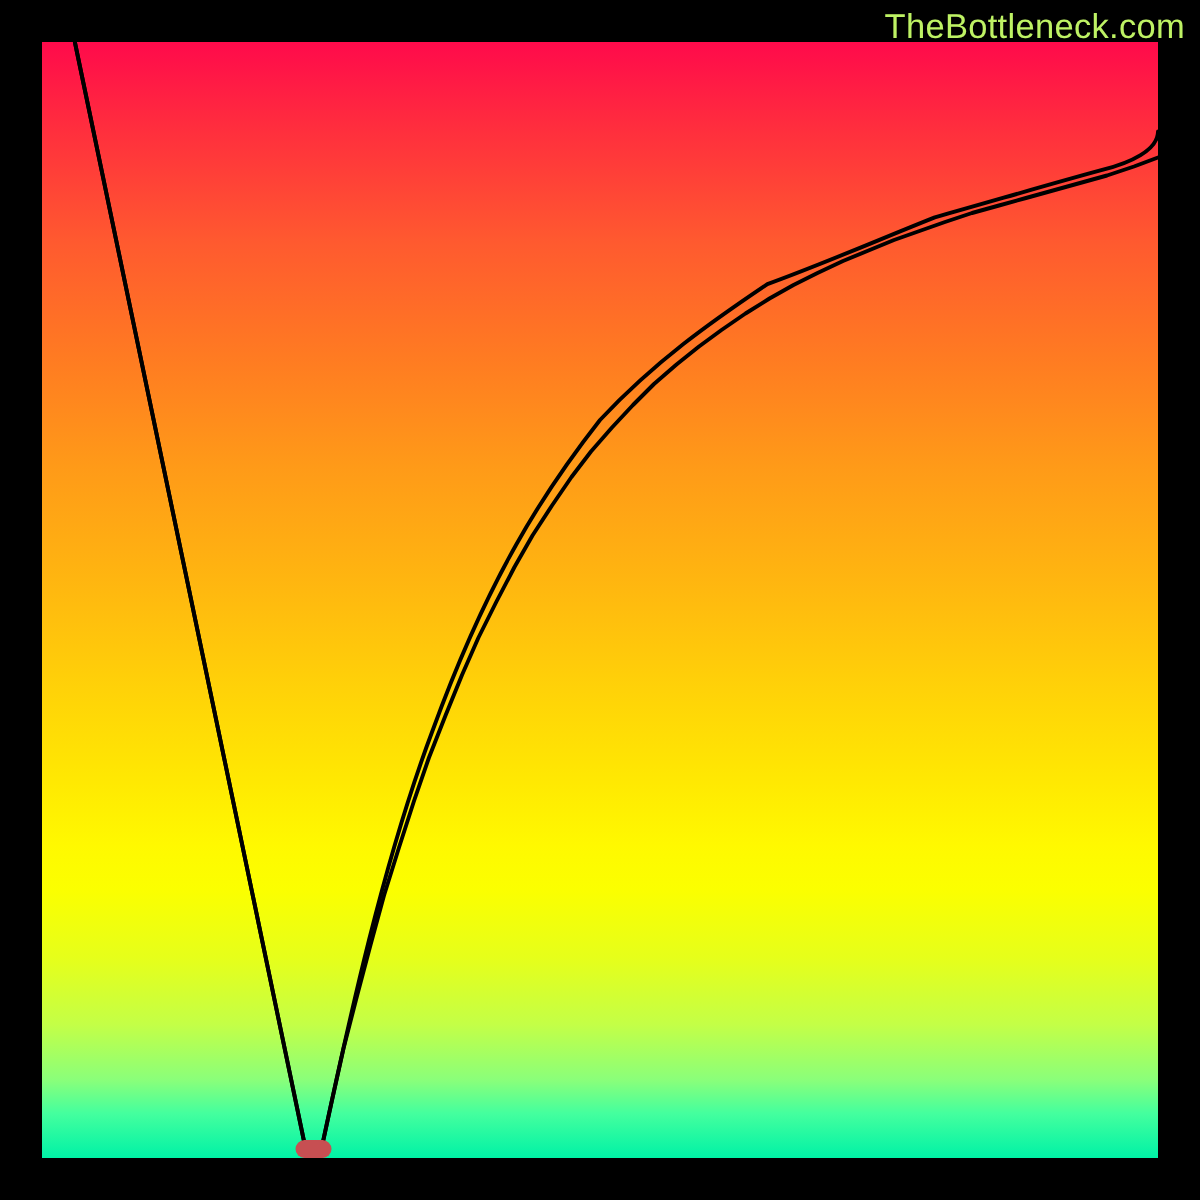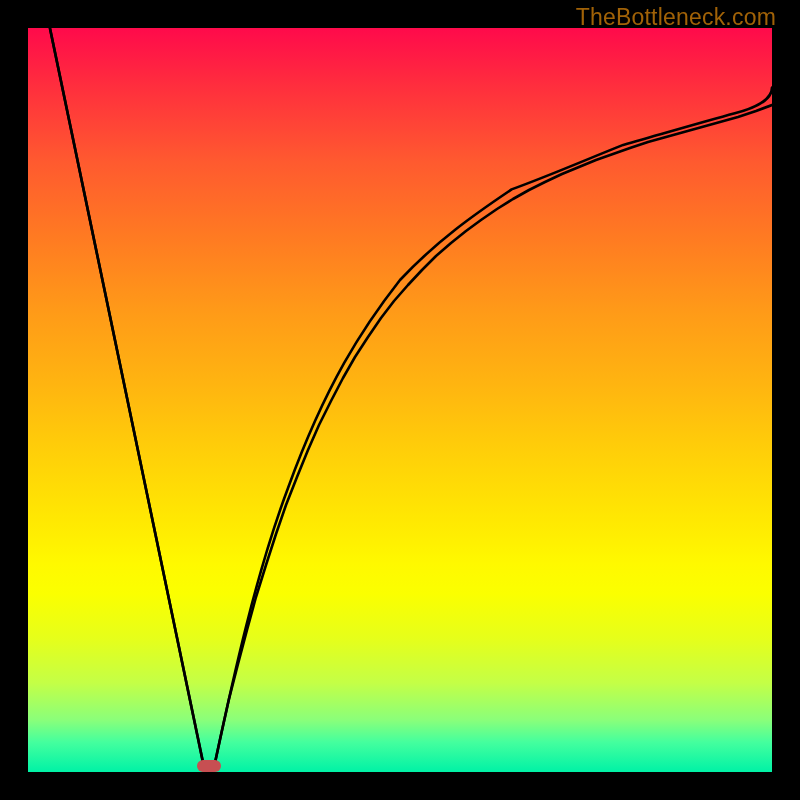--- a/index.html
+++ b/index.html
@@ -31,25 +31,25 @@
       #e6ff1a 82%,
       #c4ff46 88%,
       #8aff7a 93%,
       #44ff9e 96%,
       #00f2a6 100%
     );
   }
   .watermark {
     position: absolute;
     top: 4px;
-    right: 24px;
+    right: 10px;
     font-family: Arial, Helvetica, sans-serif;
     font-size: 23px;
     font-weight: 400;
-    color: #a16207;
+    color: #bef264;
     letter-spacing: 0.2px;
   }
   .curve-svg {
     position: absolute;
     left: 0;
     top: 0;
     width: 744px;
     height: 744px;
   }
   .marker {

